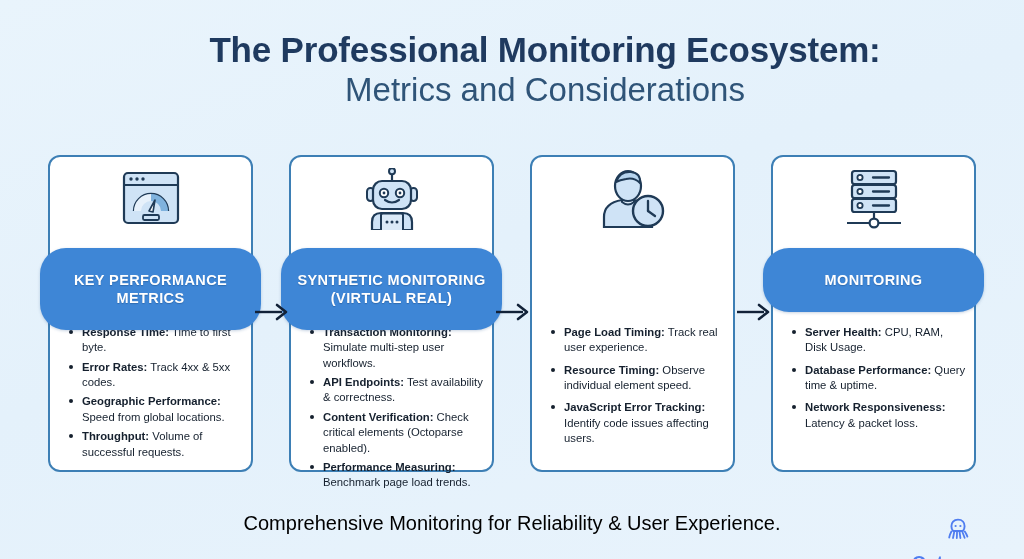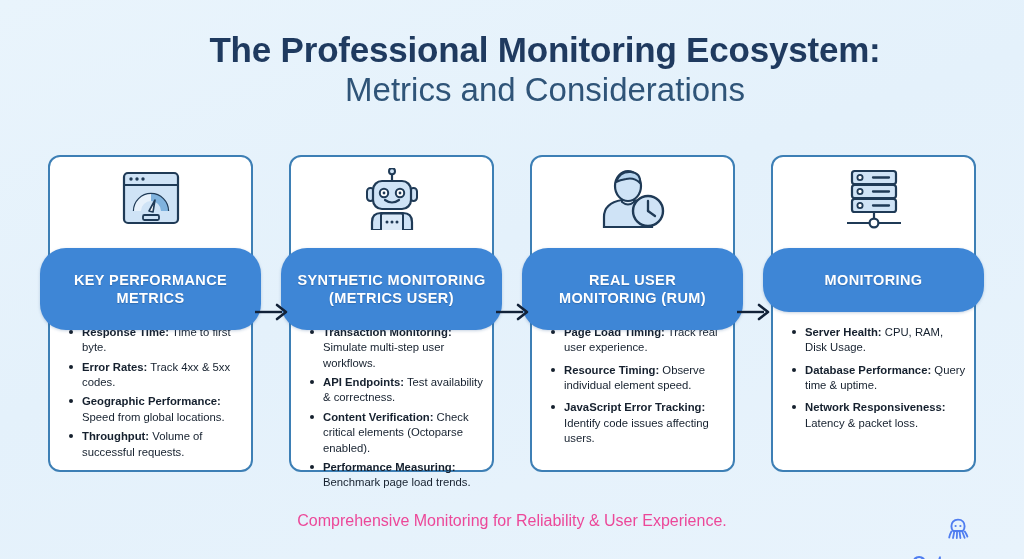--- a/index.html
+++ b/index.html
@@ -151,22 +151,22 @@
     z-index: 4;
   }
 
   
   .footer-text {
     position: absolute;
     top: 512px;
     left: 0;
     width: 1024px;
     text-align: center;
-    font-size: 16px;
-    color: #ec4899;
+    font-size: 20px;
+    color: #000000;
   }
 
   .logo {
     position: absolute;
     top: 517px;
     right: 20px;
     display: flex;
     align-items: center;
     gap: 7px;
     flex-direction: column;
@@ -257,21 +257,21 @@
           <ul class="blist">
             <li><b>Transaction Monitoring:</b><span> Simulate multi-step user workflows.</span></li>
             <li><b>API Endpoints:</b><span> Test availability &amp; correctness.</span></li>
             <li><b>Content Verification:</b><span> Check critical elements (Octoparse enabled).</span></li>
             <li><b>Performance Measuring:</b><span> Benchmark page load trends.</span></li>
           </ul>
         </div>
       </div>
       <div class="pill">
         <div>SYNTHETIC MONITORING</div>
-        <div>(METRICS USER)</div>
+        <div>(VIRTUAL REAL)</div>
       </div>
       <span class="arrow">
         <svg width="34" height="18" viewBox="0 0 34 18">
           <line x1="0" y1="9" x2="27" y2="9" stroke="#122238" stroke-width="2.4"></line>
           <polyline points="22,2 31,9 22,16" fill="none" stroke="#122238" stroke-width="2.6" stroke-linecap="round" stroke-linejoin="round"></polyline>
         </svg>
       </span>
     </div>
 
     <div class="card-wrap">
@@ -289,24 +289,20 @@
             </svg>
           </span>
         </div>
         <div class="bullets">
           <ul class="blist wide">
             <li><b>Page Load Timing:</b><span> Track real user experience.</span></li>
             <li><b>Resource Timing:</b><span> Observe individual element speed.</span></li>
             <li><b>JavaScript Error Tracking:</b><span> Identify code issues affecting users.</span></li>
           </ul>
         </div>
-      </div>
-      <div class="pill">
-        <div>REAL USER</div>
-        <div>MONITORING (RUM)</div>
       </div>
       <span class="arrow">
         <svg width="34" height="18" viewBox="0 0 34 18">
           <line x1="0" y1="9" x2="27" y2="9" stroke="#122238" stroke-width="2.4"></line>
           <polyline points="22,2 31,9 22,16" fill="none" stroke="#122238" stroke-width="2.6" stroke-linecap="round" stroke-linejoin="round"></polyline>
         </svg>
       </span>
     </div>
 
     <div class="card-wrap">

